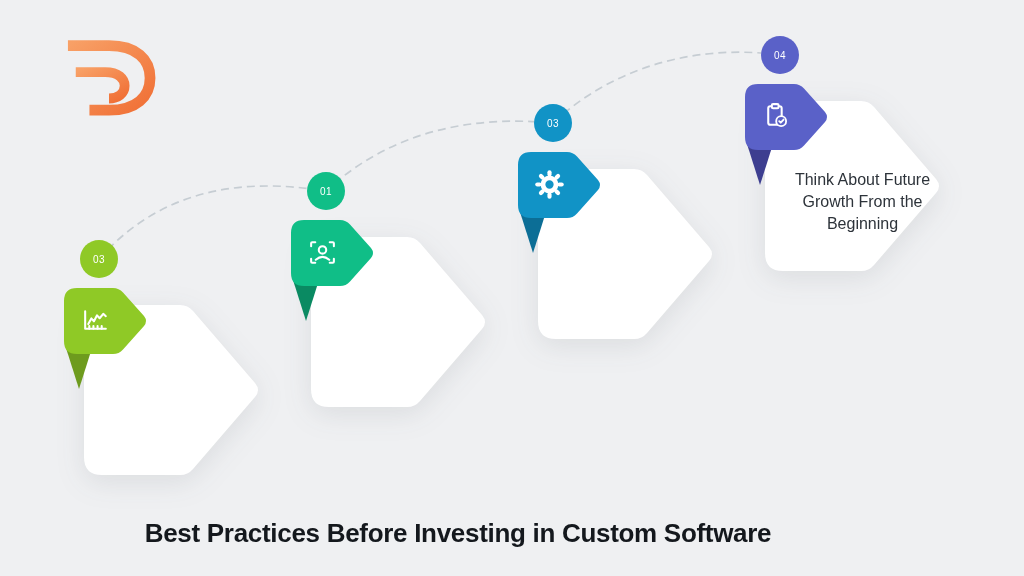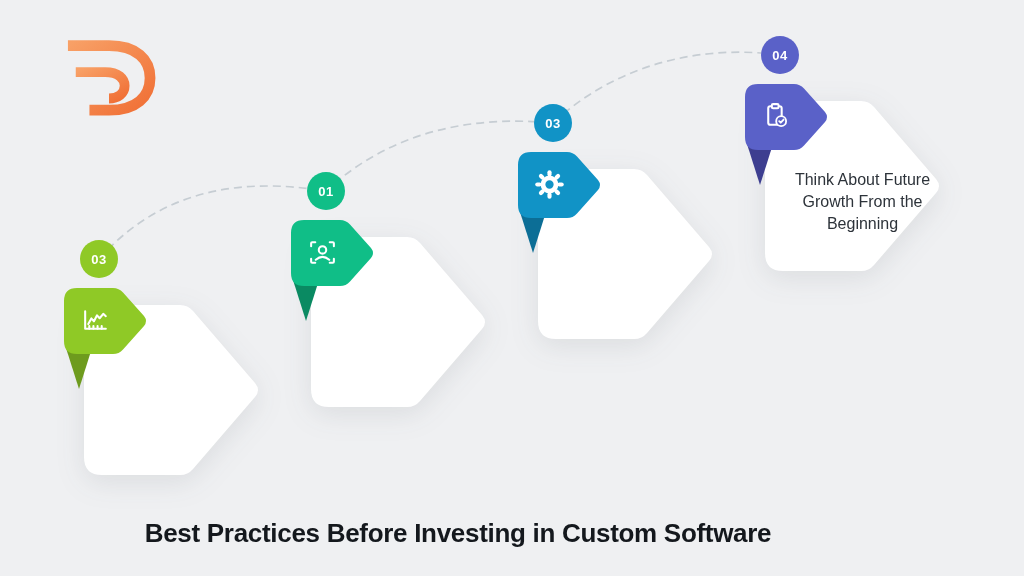--- a/index.html
+++ b/index.html
@@ -12,21 +12,21 @@
   }
   .connector{position:absolute;left:0;top:0;z-index:0;}
   .logo{position:absolute;left:57px;top:33px;width:104px;height:88px;z-index:2;}
   .step{position:absolute;z-index:1;}
   .step-1{left:80px;top:240px;}
   .step-2{left:307px;top:172px;}
   .step-3{left:534px;top:104px;}
   .step-4{left:761px;top:36px;}
   .num-circle{
     position:absolute;left:0;top:0;width:38px;height:38px;border-radius:50%;
-    background:var(--c);color:#fff;font-size:13px;font-weight:bold;
+    background:var(--c);color:#fff;font-size:10px;font-weight:normal;
     display:flex;align-items:center;justify-content:center;letter-spacing:.5px;
     z-index:3;
   }
   .badge{position:absolute;left:-16px;top:48px;width:86px;height:104px;z-index:2;}
   .badge .icon-svg{position:absolute;left:16px;top:17px;width:31px;height:31px;}
   .card{position:absolute;left:-2px;top:61px;width:186px;height:186px;z-index:1;text-align:center;}
   .card-shape{filter:drop-shadow(0 7px 14px rgba(45,55,70,0.10));}
   .card-text{
     position:absolute;left:27px;top:72px;width:153px;
     font-size:16px;line-height:1.38;font-weight:500;color:#2d333a;

